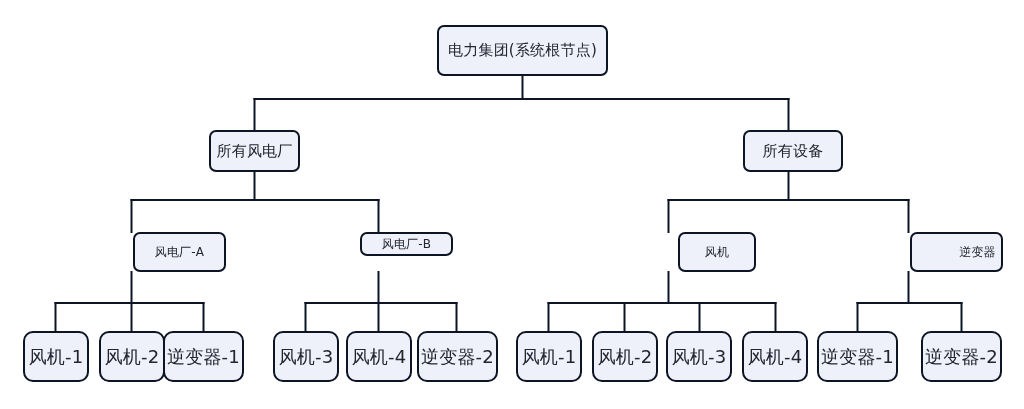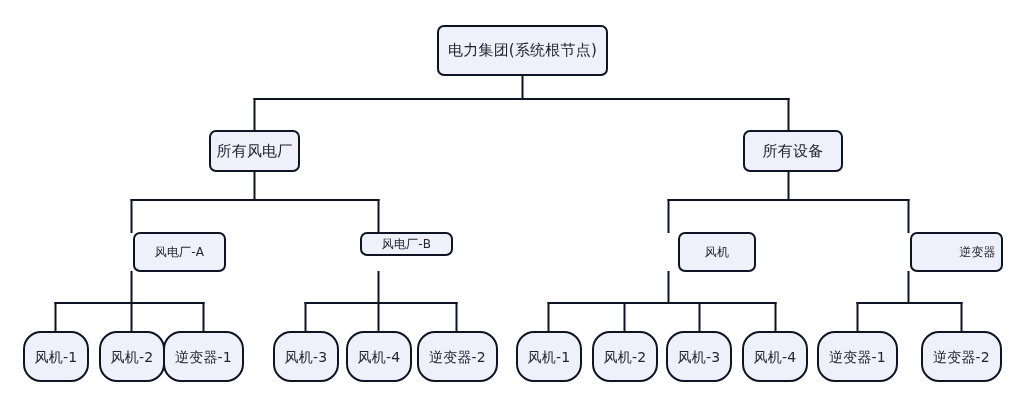--- a/index.html
+++ b/index.html
@@ -67,22 +67,22 @@
     font-size: 15px;
   }
   .node.level-group {
     font-size: 15px;
   }
   .node.level-category {
     font-size: 12px;
     margin-left: 48px;
   }
   .node.level-leaf {
-    font-size: 14px;
-    border-radius: 18px;
+    font-size: 18px;
+    border-radius: 10px;
     justify-content: center;
   }
 </style>
 </head>
 <body>
 
 <div id="diagram-canvas">
 
   <svg id="connector-layer" width="1024" height="409" viewBox="0 0 1024 409" xmlns="http://www.w3.org/2000/svg">
     <g fill="none" stroke="#0d1424" stroke-width="2" stroke-linecap="square">

